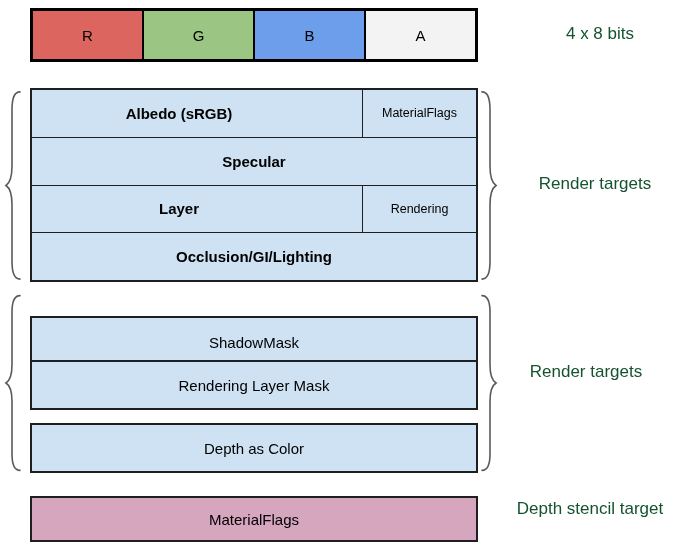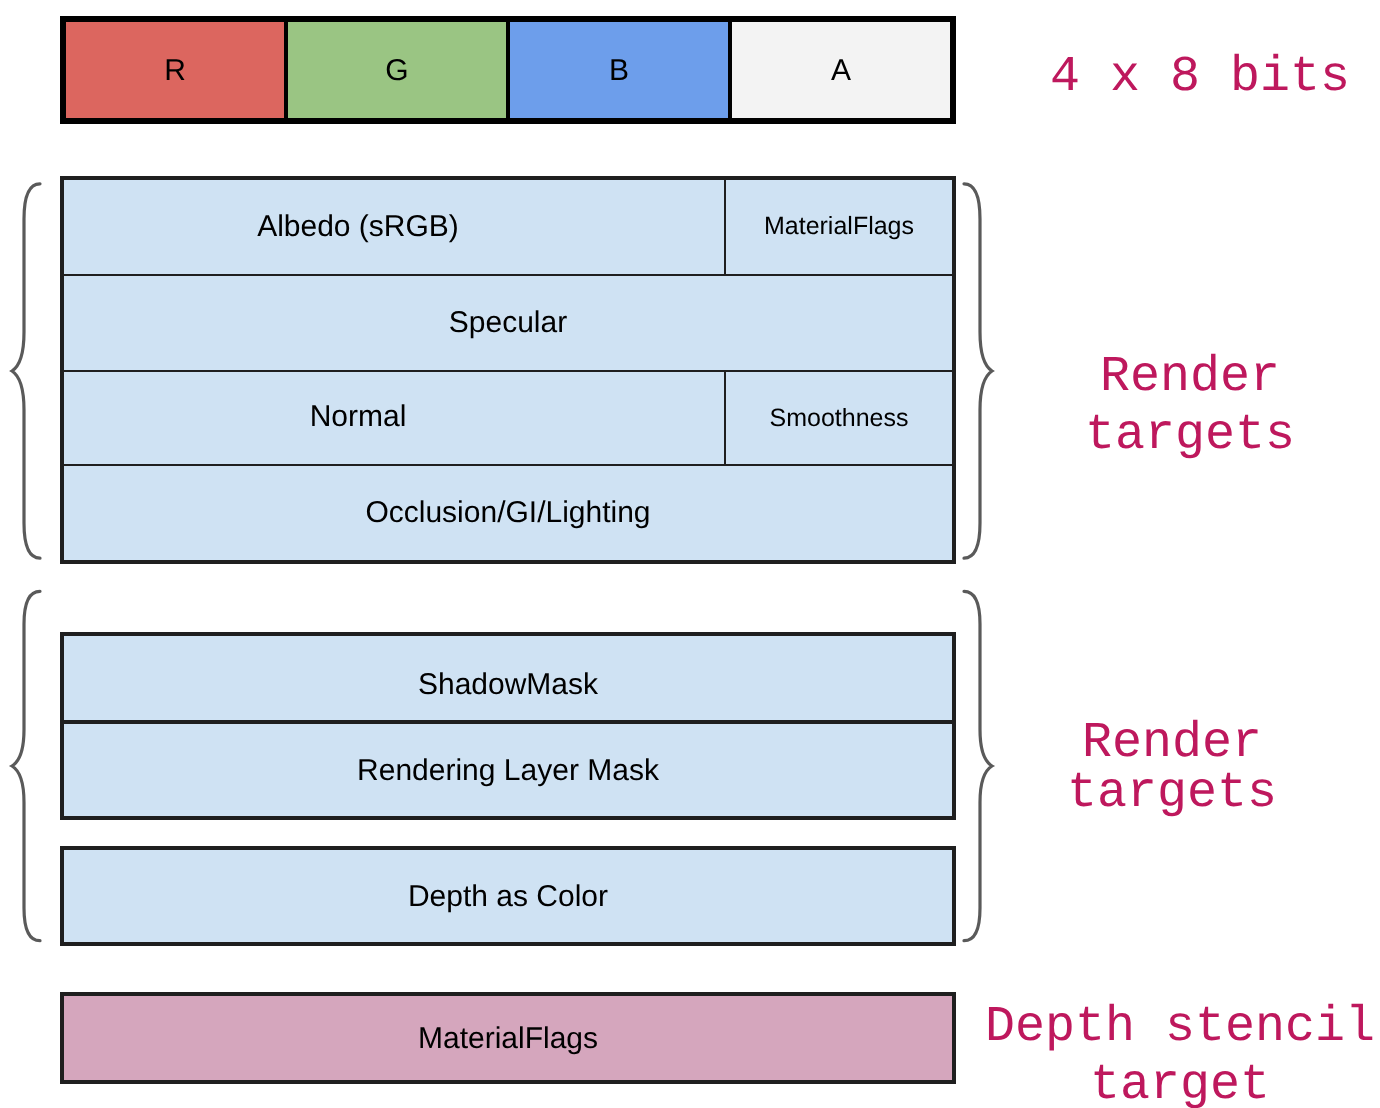--- a/index.html
+++ b/index.html
@@ -18,32 +18,33 @@
   #rgba-bar {
     left: 30px; top: 8px; width: 448px; height: 54px;
     border: 3px solid #000; display: flex; background: #fff;
   }
   .channel-cell {
     flex: 1; display: flex; align-items: center; justify-content: center;
     font-size: 15px;
   }
   .channel-cell + .channel-cell { border-left: 2.5px solid #000; }
 
-  .side-label { font-size: 25px; text-align: center; color: #be185d; font-family: Liberation Mono, monospace; }
+  .side-label { font-size: 17px; text-align: center; color: #14532d; }
 
   
   #rt-table {
     left: 30px; top: 88px; width: 448px; height: 194px;
     border: 2px solid #1f1f1f; display: flex; flex-direction: column;
   }
   .rt-row { flex: 1; display: flex; }
   .rt-row + .rt-row { border-top: 1.5px solid #1f1f1f; }
   .rt-main {
     flex: 1; display: flex; align-items: center; justify-content: center;
     font-size: 15px;
+    font-weight: bold;
   }
   .rt-sub {
     width: 113px; border-left: 1.5px solid #1f1f1f;
     display: flex; align-items: center; justify-content: center;
     font-size: 12.5px;
     margin-left: 36px;
   }
 
   
   .target-box {
@@ -70,22 +71,22 @@
 
   <div id="rt-table" class="abs" style="background-color: rgb(207, 226, 243);">
     <div class="rt-row">
       <div class="rt-main">Albedo (sRGB)</div>
       <div class="rt-sub">MaterialFlags</div>
     </div>
     <div class="rt-row">
       <div class="rt-main">Specular</div>
     </div>
     <div class="rt-row">
-      <div class="rt-main">Normal</div>
-      <div class="rt-sub">Smoothness</div>
+      <div class="rt-main">Layer</div>
+      <div class="rt-sub">Rendering</div>
     </div>
     <div class="rt-row">
       <div class="rt-main">Occlusion/GI/Lighting</div>
     </div>
   </div>
 
   <div class="brace" style="left:2px; top:88px; width:22px; height:195px;">
     <svg viewBox="0 0 22 100" preserveAspectRatio="none">
       <path d="M 18 2 Q 10 2 10 11 L 10 40 Q 10 48 4 50 Q 10 52 10 60 L 10 89 Q 10 98 18 98" fill="none" stroke="#5a5a5a" stroke-width="1.6" vector-effect="non-scaling-stroke" stroke-linecap="round"></path>
     </svg>

